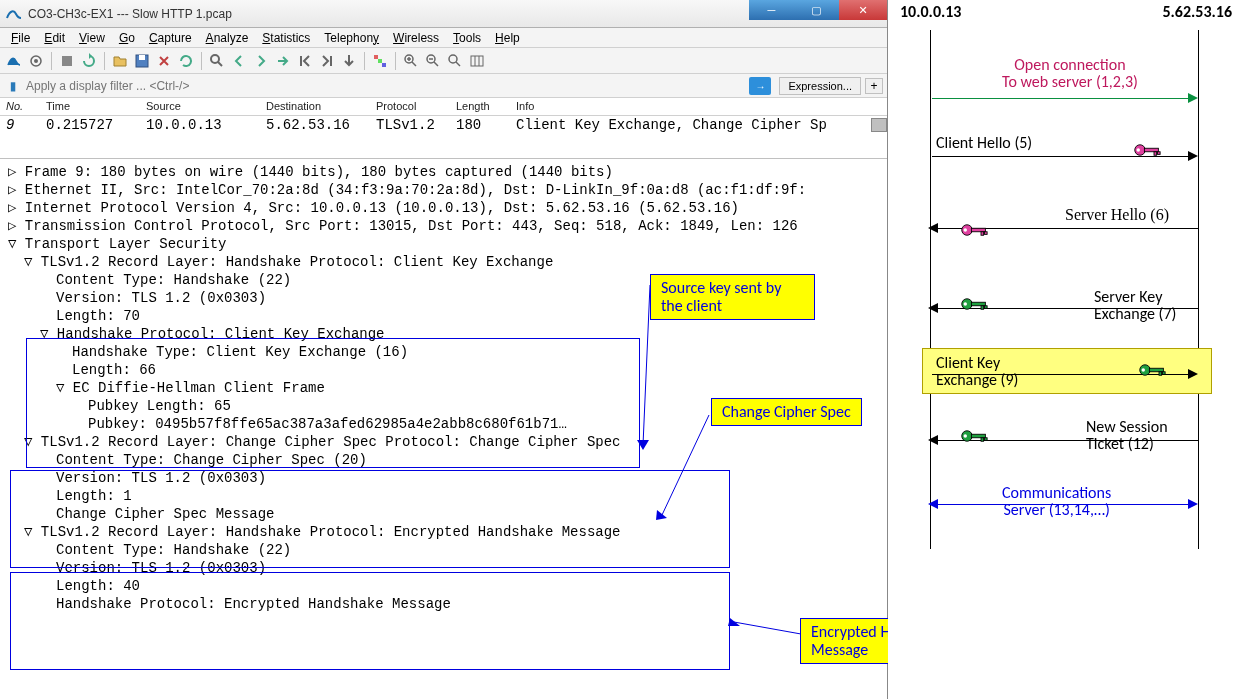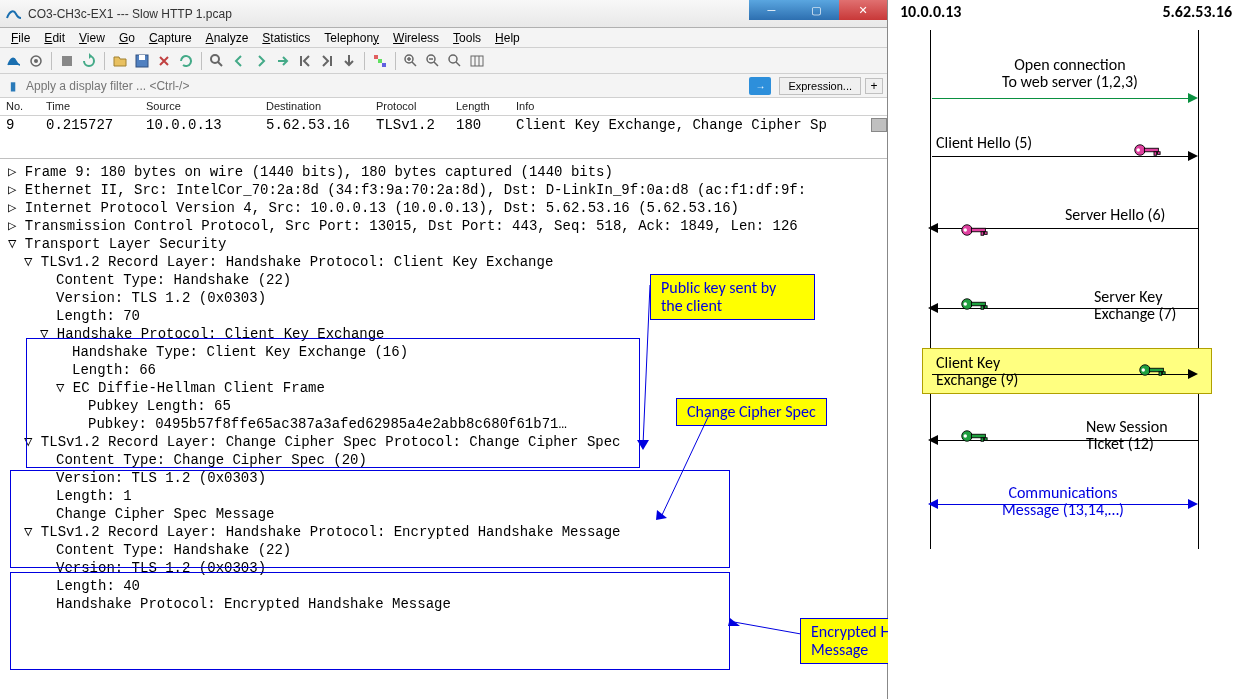--- a/index.html
+++ b/index.html
@@ -30,21 +30,21 @@
 .filterbar { height: 24px; background: #f4f4f4; border-bottom: 1px solid #d0d0d0; display: flex; align-items: center; padding: 0 4px; }
 .filter-icon { width: 18px; height: 18px; display: flex; align-items: center; justify-content: center; color: #2a7ab9; }
 .filter-input { flex: 1; height: 18px; border: none; background: transparent; padding: 0 4px; font-size: 12px; color: #888; outline: none; }
 .filter-drop { width:22px; height:18px; background:#2d8fdb; color:#fff; display:flex; align-items:center; justify-content:center; font-size:10px; border-radius:2px; margin-right:4px;}
 .expr-btn { padding: 2px 8px; border: 1px solid #c0c0c0; background: #f0f0f0; font-size: 11px; margin-left: 4px; }
 .plus-btn { width: 18px; text-align: center; border: 1px solid #c0c0c0; background: #f0f0f0; margin-left: 4px; }
 
 
 .pkt-header { height: 18px; background: #fff; border-bottom: 1px solid #d0d0d0; display: flex; font-size: 11px; color: #222; }
 .pkt-header div { padding: 2px 6px;  }
-.col-no { width: 40px; }
+.col-no { width: 40px; font-style: italic; }
 .col-time { width: 100px; }
 .col-src { width: 120px; }
 .col-dst { width: 110px; }
 .col-proto { width: 80px; }
 .col-len { width: 60px; }
 .col-info { flex: 1; }
 
 
 .pkt-row { height: 18px; display: flex; font-family: "Consolas","Courier New",monospace; font-size: 14px; color: #000; background: #fff; white-space: nowrap; }
 .pkt-row div { padding: 1px 6px; }
@@ -281,29 +281,29 @@
       <div class="tree-line" style="padding-left: 54px;">      Handshake Protocol: Encrypted Handshake Message</div>
     </div>
 
 </div>
 
 <div class="hl-box" style="left:26px; top:338px; width:614px; height:130px;"></div>
 <div class="hl-box" style="left:10px; top:470px; width:720px; height:98px;"></div>
 <div class="hl-box" style="left:10px; top:572px; width:720px; height:98px;"></div>
 
 <div class="callout" style="left:650px; top:274px; width:165px;">
-  <span>Public key sent by</span><br>
+  <span>Source key sent by</span><br>
   <span>the client</span>
 </div>
 <svg class="callout-arrow" style="left:565px; top:280px; width:90px; height:170px;">
     <line x1="85" y1="5" x2="78" y2="165" stroke="#0000e0" stroke-width="1"></line>
     <polygon points="72,160 84,160 78,170" fill="#0000e0"></polygon>
   </svg>
 
-<div class="callout" style="left:676px; top:398px;">
+<div class="callout" style="left:711px; top:398px;">
   <span>Change Cipher Spec</span>
 </div>
 <svg class="callout-arrow" style="left:654px; top:390px; width:60px; height:130px;">
     <line x1="55" y1="25" x2="8" y2="125" stroke="#0000e0" stroke-width="1"></line>
     <polygon points="3,120 13,128 2,130" fill="#0000e0"></polygon>
   </svg>
 
 <div class="callout" style="left:800px; top:618px; width:172px;">
   <span>Encrypted Handshake</span><br>
   <span>Message</span>
@@ -312,38 +312,38 @@
     <line x1="75" y1="20" x2="8" y2="8" stroke="#0000e0" stroke-width="1"></line>
     <polygon points="4,4 14,12 2,12" fill="#0000e0"></polygon>
   </svg>
 
 <div class="seq-panel">
   <div class="seq-head-left" style="font-weight:bold">10.0.0.13</div>
   <div class="seq-head-right" style="font-weight:bold">5.62.53.16</div>
   <div class="lifeline ll-left"></div>
   <div class="lifeline ll-right"></div>
 
-  <div class="msg-label" style="left:114px; top:56px; color:#000000; text-align:center;">
+  <div class="msg-label" style="left:114px; top:56px; color:#be185d; text-align:center;">
     <span>Open connection</span><br><span>To web server (1,2,3)</span>
   </div>
   <div class="arrow-line" style="left:44px; top:98px; width:262px; background:#0a9040;"></div>
   <div class="arrow-head-r" style="left:300px; top:93px; border-left-color:#0a9040;"></div>
 
   <div class="msg-label" style="left:48px; top:134px;">Client Hello (5)</div>
   <div class="arrow-line" style="left:44px; top:156px; width:262px;"></div>
   <div class="arrow-head-r" style="left:300px; top:151px;"></div>
   <svg class="key-icon" style="left:245px; top:142px;" viewBox="0 0 32 18">
       <circle cx="8" cy="9" r="6" fill="#e040a0" stroke="#000"></circle>
       <circle cx="6" cy="9" r="2" fill="#fff"></circle>
       <rect x="13" y="7" width="16" height="4" fill="#e040a0" stroke="#000"></rect>
       <rect x="24" y="11" width="3" height="4" fill="#e040a0" stroke="#000"></rect>
       <rect x="28" y="11" width="3" height="3" fill="#e040a0" stroke="#000"></rect>
     </svg>
 
-  <div class="msg-label" style="left:177px; top:206px;">Server Hello (6)</div>
+  <div class="msg-label" style="left:177px; top:206px;font-family:Liberation Serif, serif;">Server Hello (6)</div>
   <div class="arrow-line" style="left:48px; top:228px; width:262px;"></div>
   <div class="arrow-head-l" style="left:40px; top:223px;"></div>
   <svg class="key-icon" style="left:72px; top:222px;" viewBox="0 0 32 18">
       <circle cx="8" cy="9" r="6" fill="#e040a0" stroke="#000"></circle>
       <circle cx="6" cy="9" r="2" fill="#fff"></circle>
       <rect x="13" y="7" width="16" height="4" fill="#e040a0" stroke="#000"></rect>
       <rect x="24" y="11" width="3" height="4" fill="#e040a0" stroke="#000"></rect>
       <rect x="28" y="11" width="3" height="3" fill="#e040a0" stroke="#000"></rect>
     </svg>
 
@@ -381,19 +381,19 @@
   <div class="arrow-head-l" style="left:40px; top:435px;"></div>
   <svg class="key-icon" style="left:72px; top:428px;" viewBox="0 0 32 18">
       <circle cx="8" cy="9" r="6" fill="#20a040" stroke="#000"></circle>
       <circle cx="6" cy="9" r="2" fill="#fff"></circle>
       <rect x="13" y="7" width="16" height="4" fill="#20a040" stroke="#000"></rect>
       <rect x="24" y="11" width="3" height="4" fill="#20a040" stroke="#000"></rect>
       <rect x="28" y="11" width="3" height="3" fill="#20a040" stroke="#000"></rect>
     </svg>
 
   <div class="msg-label" style="left:114px; top:484px; color:#0000e0; text-align:center;">
-    <span>Communications</span><br><span>Message (13,14,…)</span>
+    <span>Communications</span><br><span>Server (13,14,…)</span>
   </div>
   <div class="arrow-line" style="left:48px; top:504px; width:258px; background:#0000e0;"></div>
   <div class="arrow-head-r" style="left:300px; top:499px; border-left-color:#0000e0;"></div>
   <div class="arrow-head-l" style="left:40px; top:499px; border-right-color:#0000e0;"></div>
 
 </div>
 
 </body></html>

